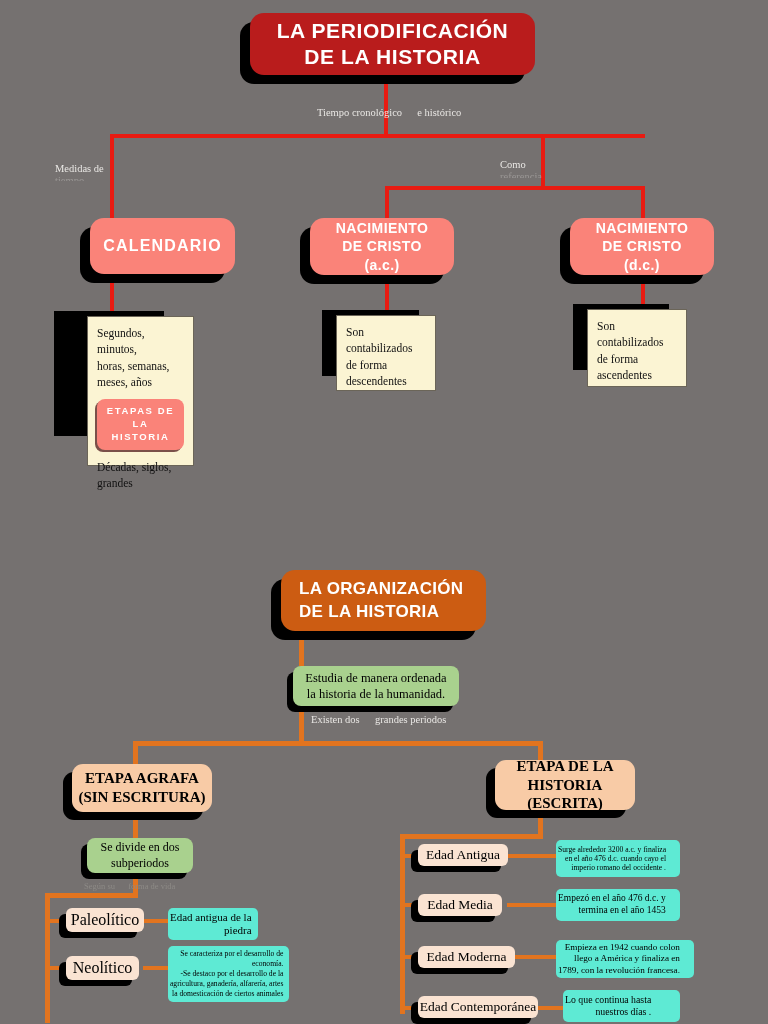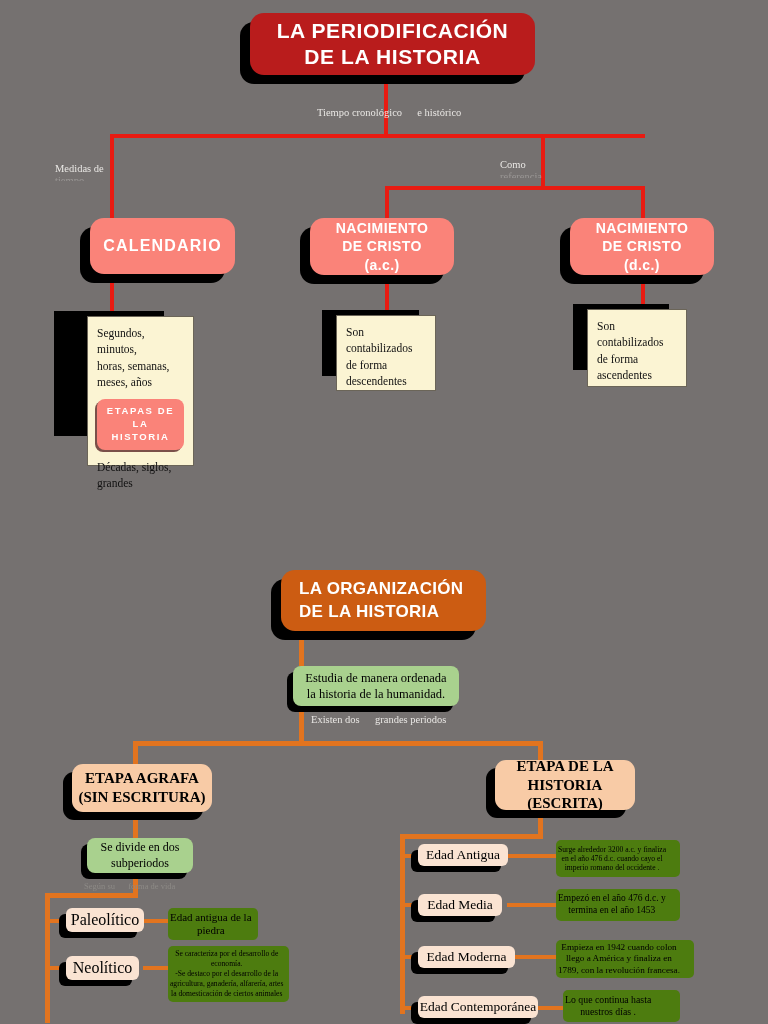--- a/index.html
+++ b/index.html
@@ -57,26 +57,26 @@
     box-shadow:-7px 6px 0 0 #000;
   }
   .pill-green{
     background:#a9d18e;color:#000000;
     font-family:"Liberation Serif", serif;
     font-size:13px;line-height:1.3;
     border-radius:8px;
     box-shadow:-6px 6px 0 0 #000;
   }
   .pill-green-plain{
-    background:#4d7c0f;color:#000000;
+    background:#5eead4;color:#000000;
     font-family:"Liberation Serif", serif;
     font-size:11px;line-height:1.22;
     border-radius:5px;
     box-shadow:none;
-    text-align:center;justify-content:flex-start;align-items:center;
+    text-align:right;justify-content:flex-start;align-items:center;
     padding:3px 2px;
   }
 
   
   .note{
     position:absolute;box-sizing:border-box;
     background:#fbf4d3;
     border:1px solid #6b6558;
     color:#111;
     font-family:"Liberation Serif", serif;

